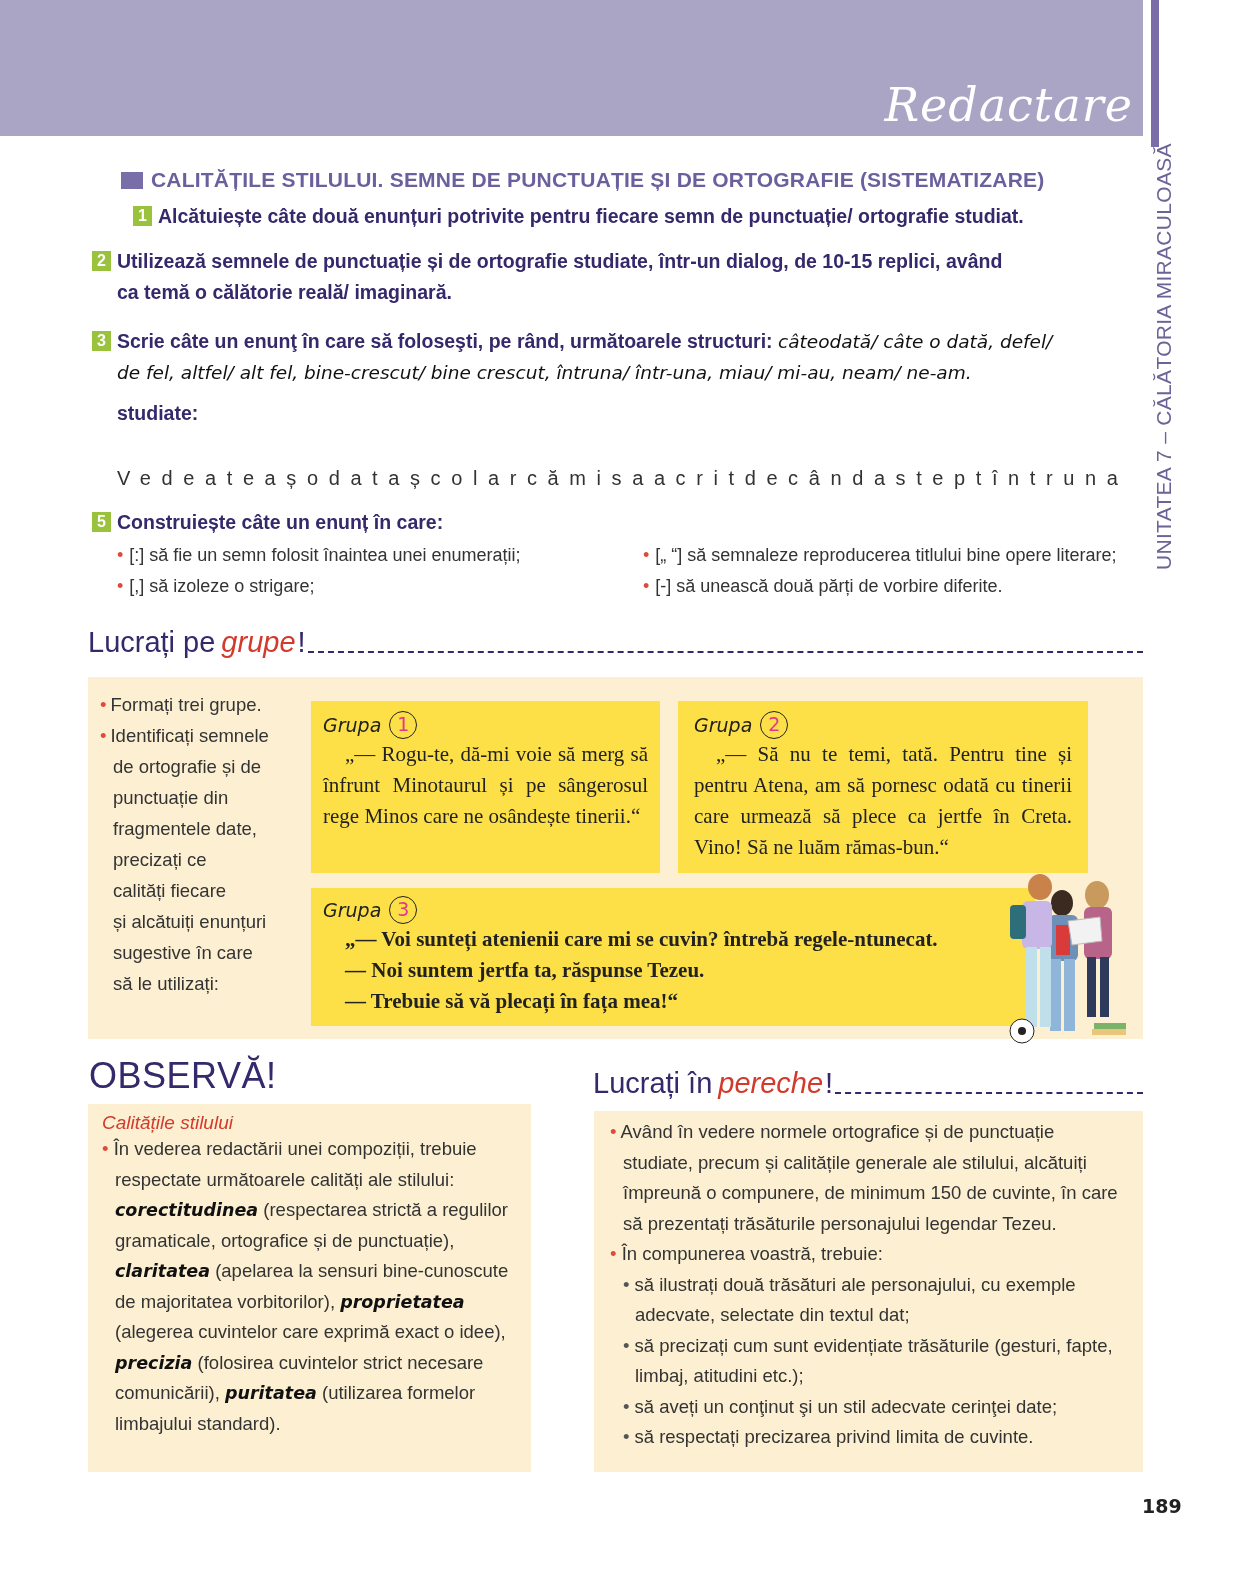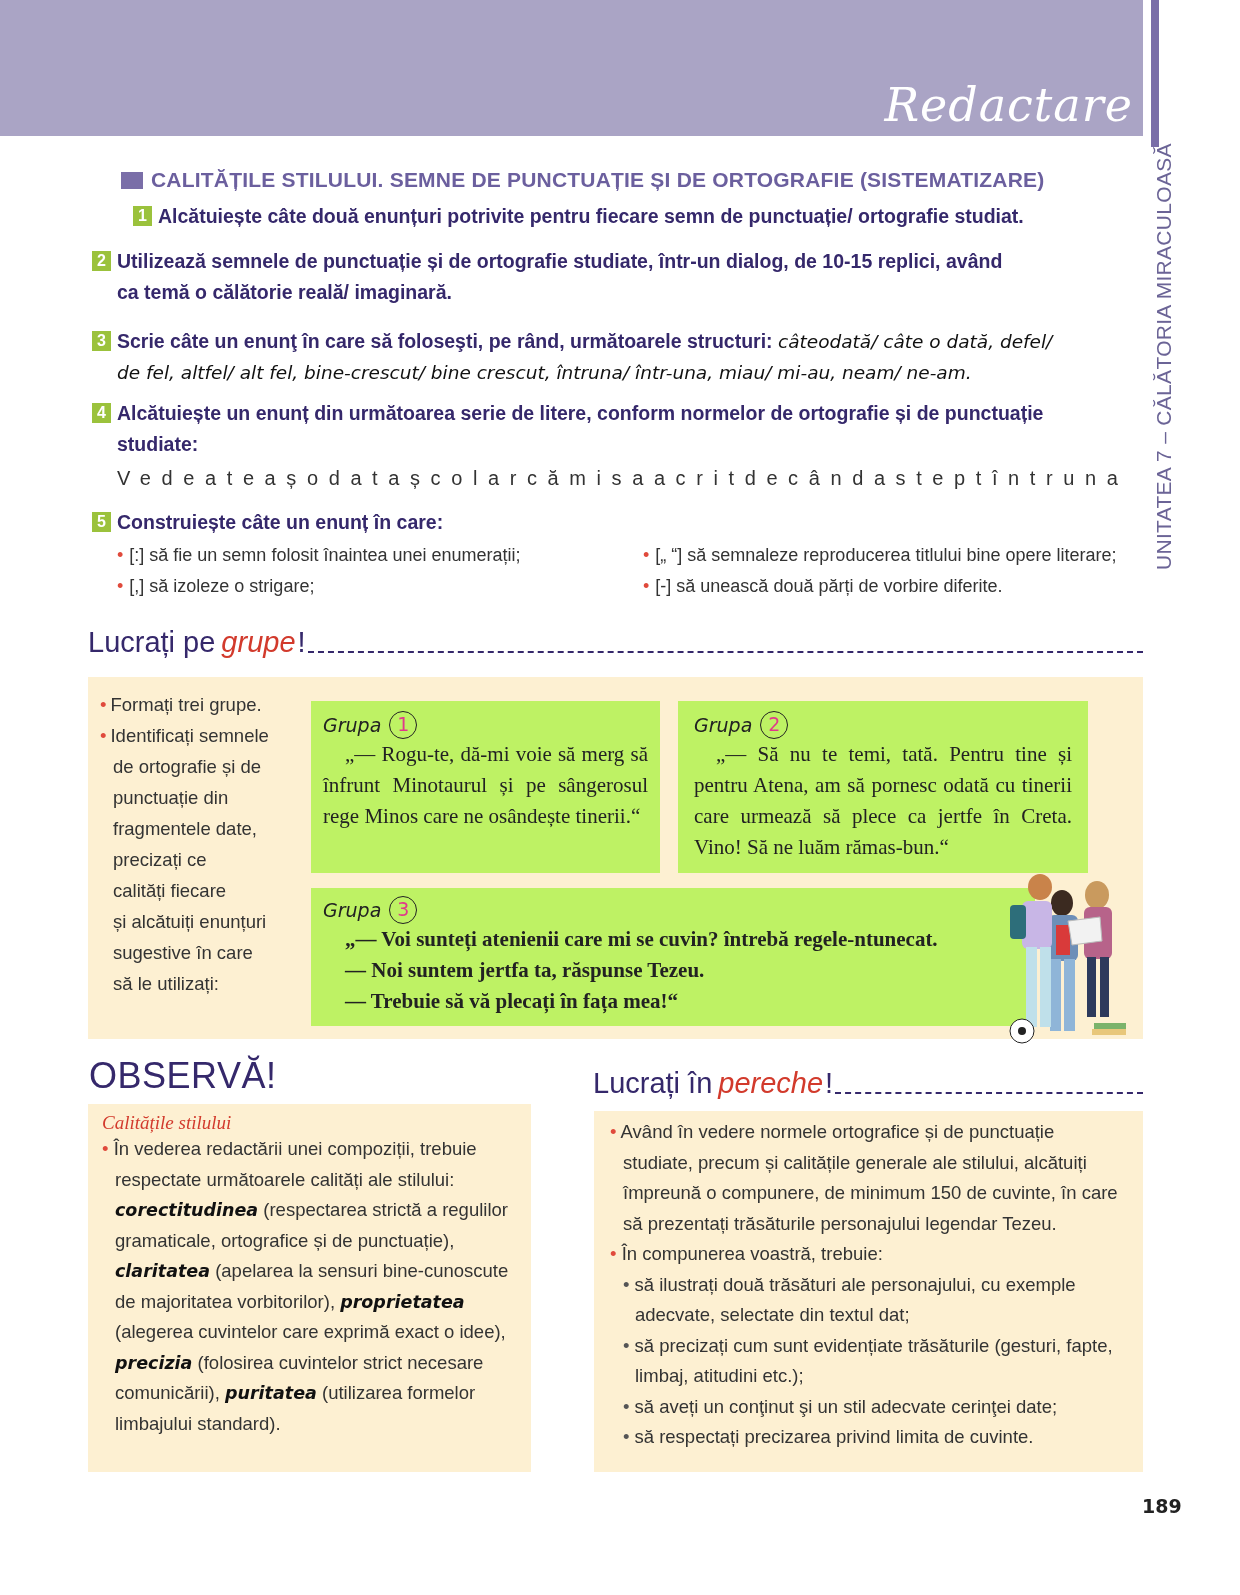--- a/index.html
+++ b/index.html
@@ -24,31 +24,31 @@
   .letters { position: absolute; left: 117px; top: 467px; font-family: "Liberation Sans", sans-serif; font-size: 20px; color: #333; letter-spacing: 10.6px; white-space: nowrap; }
 
   .bullets5 { position: absolute; top: 540px; font-family: "Liberation Sans", sans-serif; font-size: 18px; color: #333; line-height: 31px; }
   .bullets5 .b { color: #e04a3c; margin-right: 6px; }
 
   .work-head { position: absolute; font-family: "Liberation Sans", sans-serif; font-size: 29px; color: #35286b; display: flex; align-items: flex-end; }
   .work-head .script { font-family: Liberation Sans, sans-serif; font-style: italic; color: #d23a2c; font-size: 29px; margin: 0 2px 0 6px; }
   .work-head .dash { flex: 1; border-bottom: 2px dashed #35286b; margin-bottom: 6px; margin-left: 2px; }
 
   .cream { background: #fdf0d2; position: absolute; }
-  .white-box { background: #bef264; position: absolute; }
+  .white-box { background: #fde047; position: absolute; }
   .grupa-label { font-family: "DejaVu Sans", sans-serif; font-style: italic; font-size: 19px; color: #222; display: flex; align-items: center; gap: 8px; }
   .grupa-num { display: inline-block; width: 28px; height: 28px; border: 1.5px solid #222; border-radius: 50%; color: #e0398b; font-style: normal; font-size: 19px; text-align: center; line-height: 25px; }
   .quote { font-family: "Liberation Serif", serif; font-size: 21px; color: #222; line-height: 31px; text-align: justify; }
 
   .left-list { font-family: "Liberation Sans", sans-serif; font-size: 18.5px; color: #333; line-height: 31px; }
   .left-list .b { color: #e04a3c; margin-right: 4px; }
   .left-list .cont { padding-left: 13px; }
 
   .observa-title { position: absolute; left: 89px; top: 1055px; font-family: "Liberation Sans", sans-serif; font-size: 36px; color: #35286b; letter-spacing: 0.5px; }
-  .obs-sub { font-family: Liberation Serif, serif; font-style: italic; color: #d23a2c; font-size: 19px; }
+  .obs-sub { font-family: Liberation Sans, sans-serif; font-style: italic; color: #d23a2c; font-size: 19px; }
   .obs-text { font-family: "Liberation Sans", sans-serif; font-size: 18.5px; color: #333; line-height: 30.5px; }
   .obs-text .kw { font-family: "DejaVu Sans", sans-serif; font-style: italic; font-weight: bold; color: #111; font-size: 17.5px; }
   .b { color: #e04a3c; }
   .sub-b { color: #555; margin-right: 5px; }
 
   .page-num { position: absolute; left: 1142px; top: 1495px; font-family: "DejaVu Sans", sans-serif; font-weight: bold; font-size: 19px; color: #222; }
 
   .photo { position: absolute; left: 1000px; top: 873px; width: 130px; height: 172px; }
 </style>
 </head>
@@ -75,21 +75,20 @@
   <div><span class="num">2</span><span>Utilizează semnele de punctuație și de ortografie studiate, într-un dialog, de 10-15 replici, având</span></div>
   <div class="ind">ca temă o călătorie reală/ imaginară.</div>
 </div>
 
 <div class="task" style="top:326px;">
   <div><span class="num">3</span><span>Scrie câte un enunţ în care să foloseşti, pe rând, următoarele structuri: </span><span class="hand">câteodată/ câte o dată, defel/</span></div>
   <div class="ind hand">de fel, altfel/ alt fel, bine-crescut/ bine crescut, întruna/ într-una, miau/ mi-au, neam/ ne-am.</div>
 </div>
 
 <div class="task" style="top:398px;">
-  <div><span class="num">4</span><span>Alcătuiește un enunț din următoarea serie de litere, conform normelor de ortografie și de punctuație</span></div>
   <div class="ind">studiate:</div>
 </div>
 <div class="letters">Vedeateașodatașcolarcămisaacritdecândasteptîntruna</div>
 
 <div class="task" style="top:507px;">
   <span class="num">5</span><span>Construiește câte un enunț în care:</span>
 </div>
 <div class="bullets5" style="left:117px;">
   <div><span class="b">•</span><span>[:] să fie un semn folosit înaintea unei enumerații;</span></div>
   <div><span class="b">•</span><span>[,] să izoleze o strigare;</span></div>

